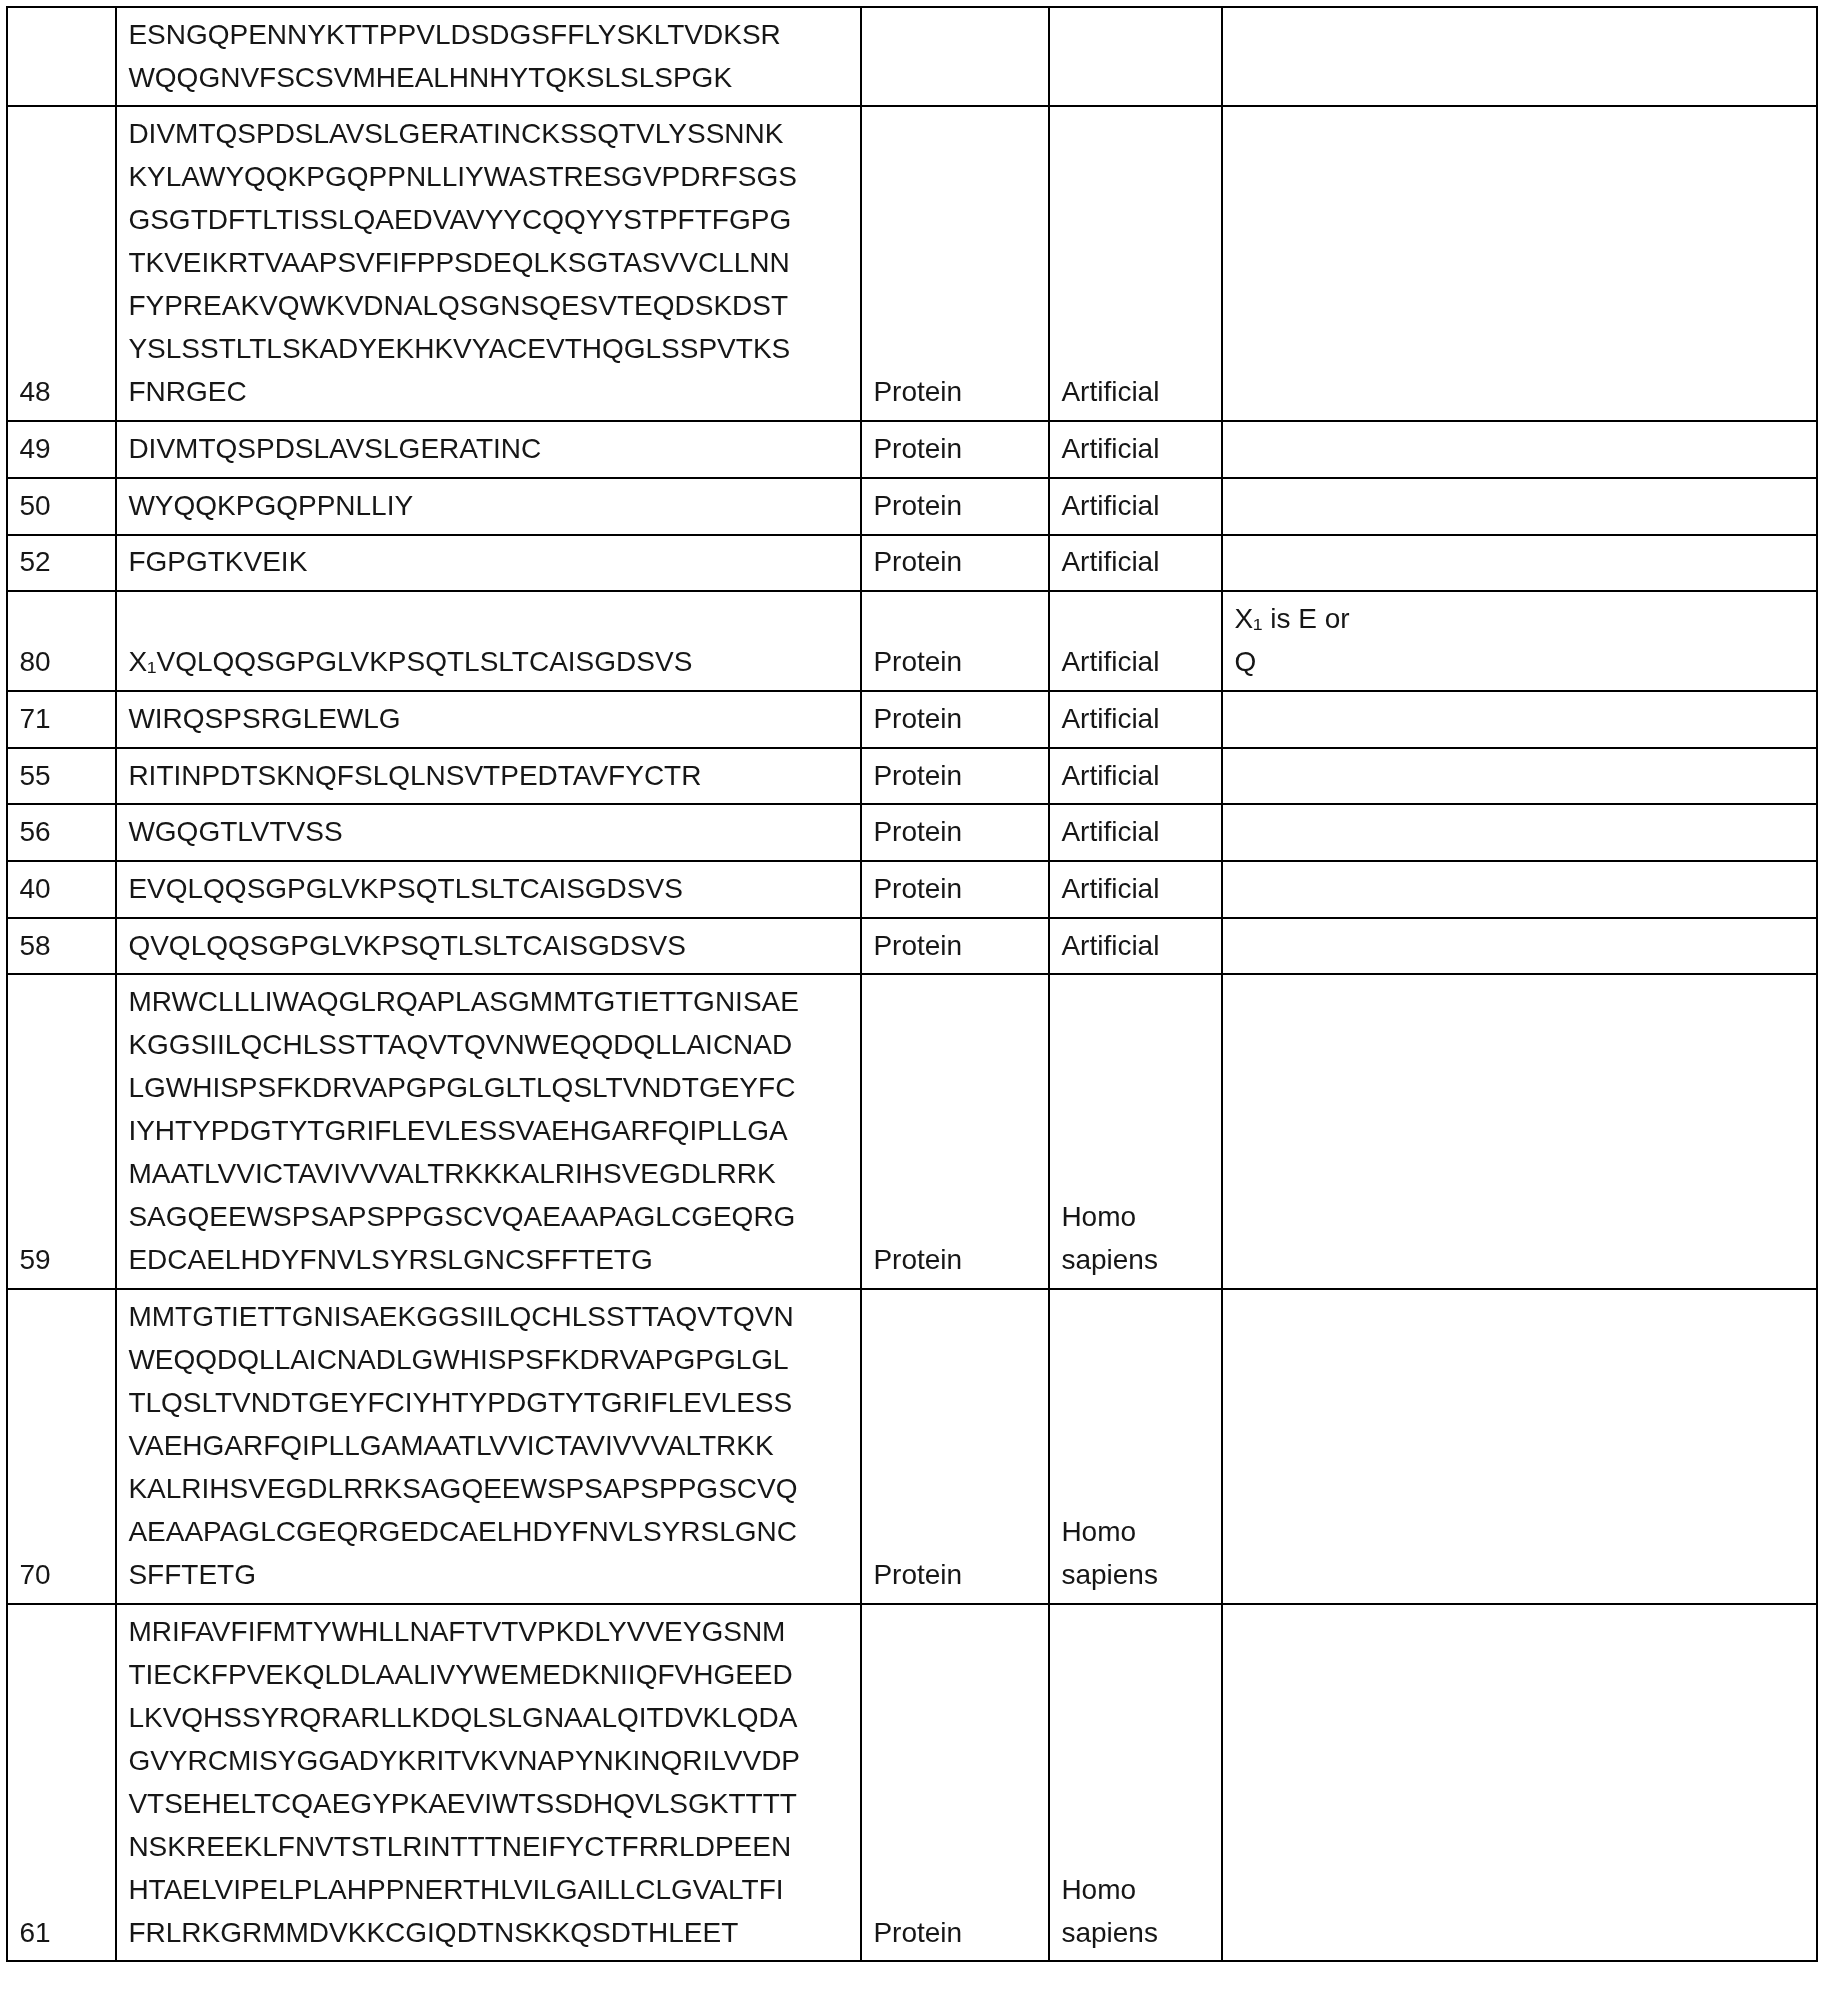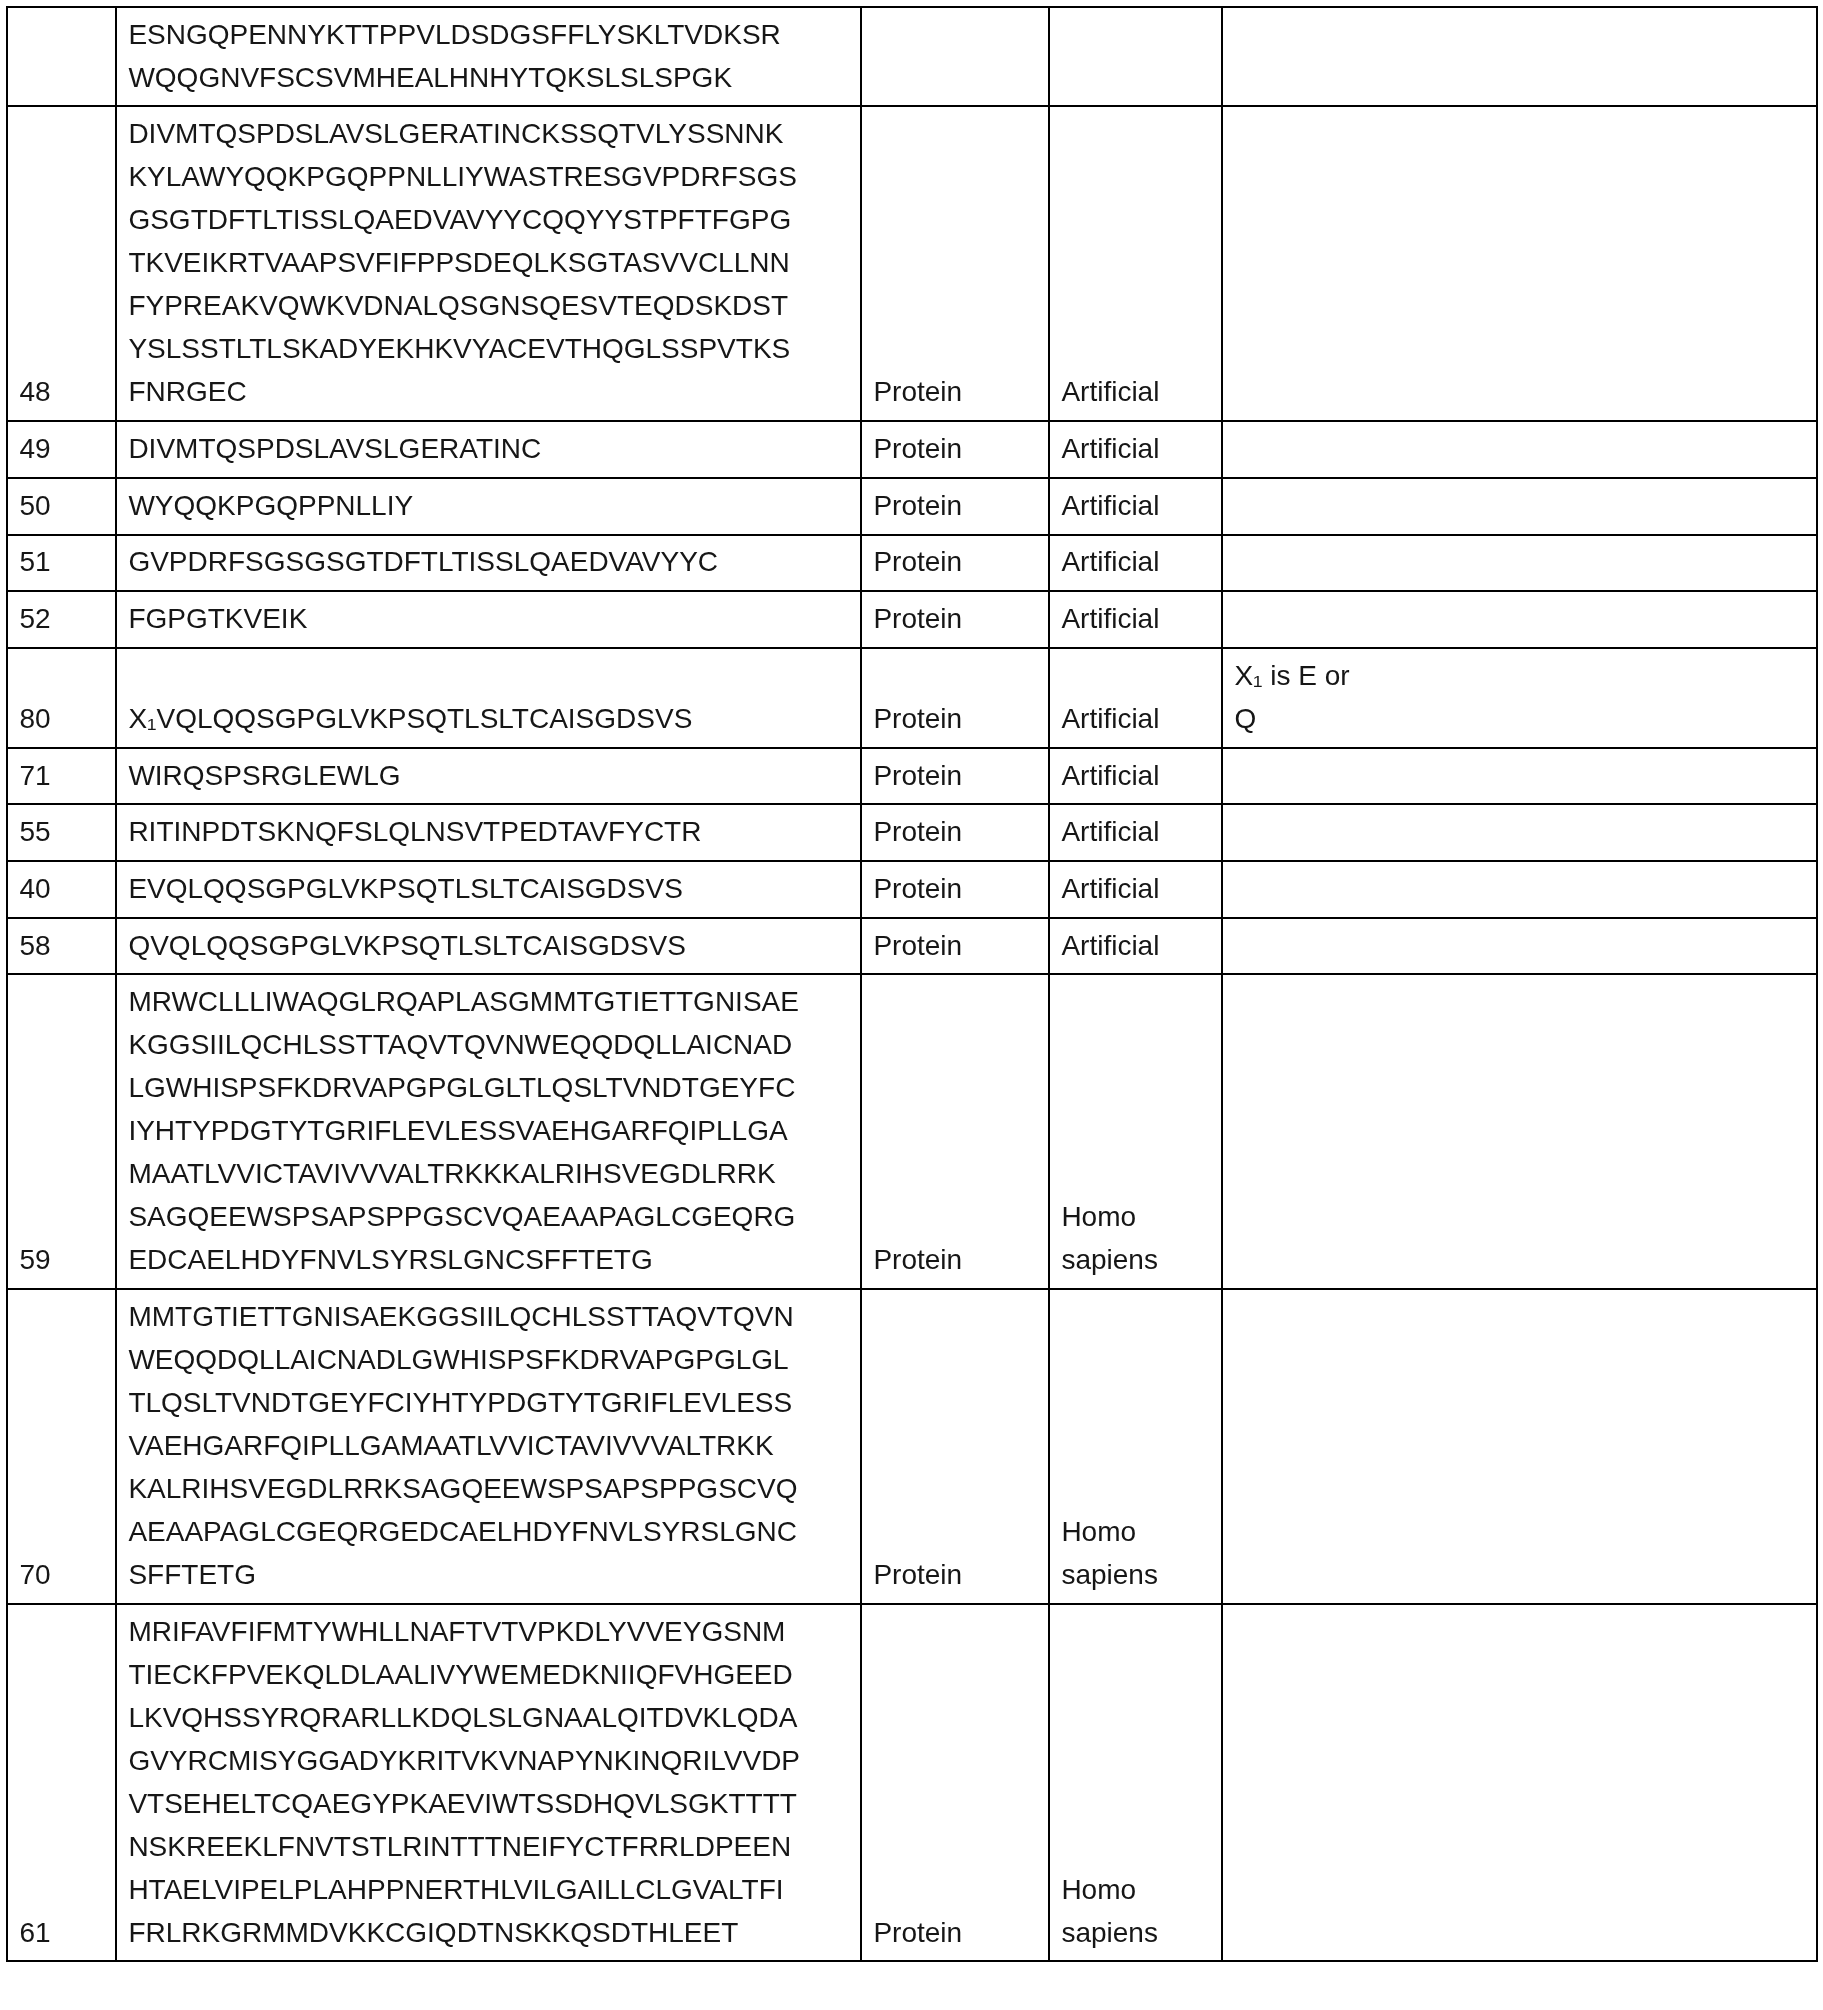--- a/index.html
+++ b/index.html
@@ -83,27 +83,20 @@
         <td class="col-note"></td>
       </tr>
       <tr>
         <td class="col-id">50</td>
         <td class="col-sequence">WYQQKPGQPPNLLIY</td>
         <td class="col-type">Protein</td>
         <td class="col-organism">Artificial</td>
         <td class="col-note"></td>
       </tr>
       <tr>
-        <td class="col-id">51</td>
-        <td class="col-sequence">GVPDRFSGSGSGTDFTLTISSLQAEDVAVYYC</td>
-        <td class="col-type">Protein</td>
-        <td class="col-organism">Artificial</td>
-        <td class="col-note"></td>
-      </tr>
-      <tr>
         <td class="col-id">52</td>
         <td class="col-sequence">FGPGTKVEIK</td>
         <td class="col-type">Protein</td>
         <td class="col-organism">Artificial</td>
         <td class="col-note"></td>
       </tr>
       <tr>
         <td class="col-id">80</td>
         <td class="col-sequence">X₁VQLQQSGPGLVKPSQTLSLTCAISGDSVS</td>
         <td class="col-type">Protein</td>
@@ -114,20 +107,27 @@
       <tr>
         <td class="col-id">71</td>
         <td class="col-sequence">WIRQSPSRGLEWLG</td>
         <td class="col-type">Protein</td>
         <td class="col-organism">Artificial</td>
         <td class="col-note"></td>
       </tr>
       <tr>
         <td class="col-id">55</td>
         <td class="col-sequence">RITINPDTSKNQFSLQLNSVTPEDTAVFYCTR</td>
+        <td class="col-type">Protein</td>
+        <td class="col-organism">Artificial</td>
+        <td class="col-note"></td>
+      </tr>
+      <tr>
+        <td class="col-id">56</td>
+        <td class="col-sequence">WGQGTLVTVSS</td>
         <td class="col-type">Protein</td>
         <td class="col-organism">Artificial</td>
         <td class="col-note"></td>
       </tr>
       <tr>
         <td class="col-id">40</td>
         <td class="col-sequence">EVQLQQSGPGLVKPSQTLSLTCAISGDSVS</td>
         <td class="col-type">Protein</td>
         <td class="col-organism">Artificial</td>
         <td class="col-note"></td>

